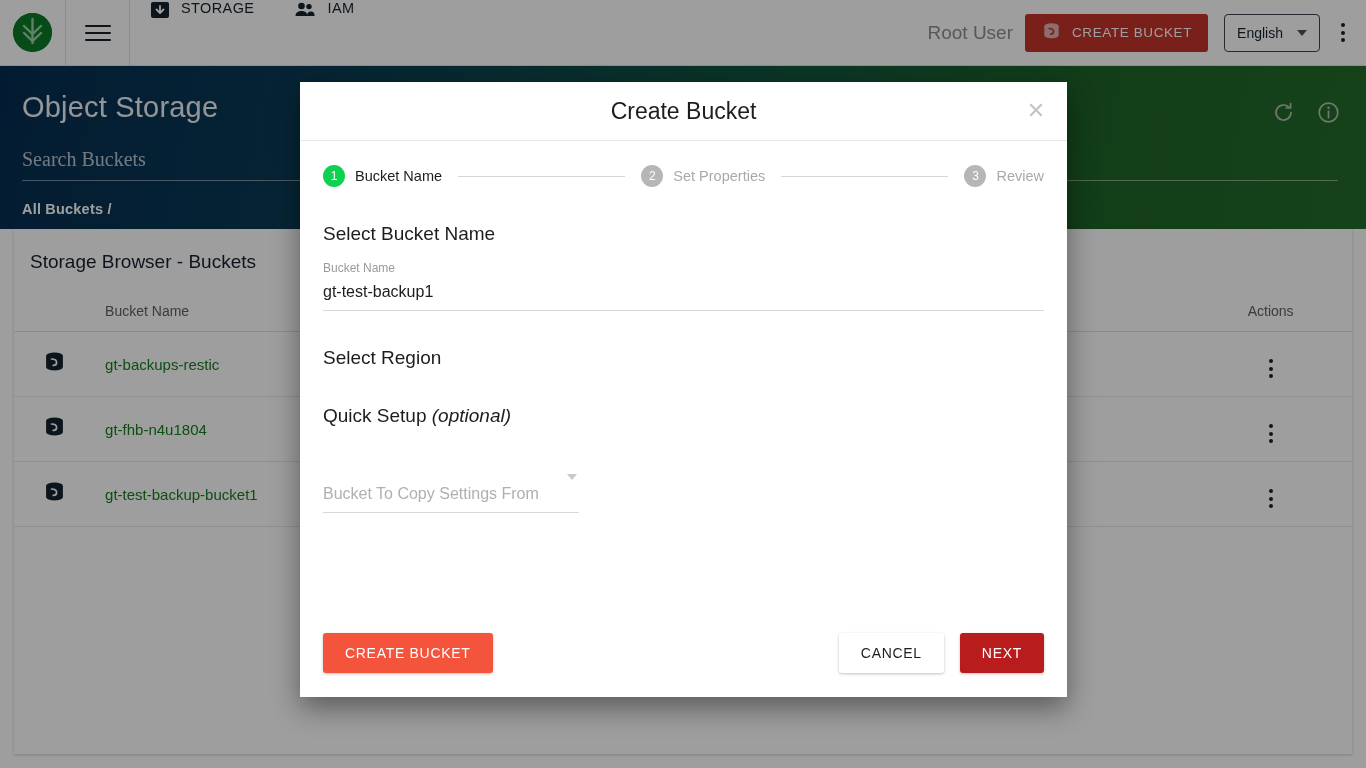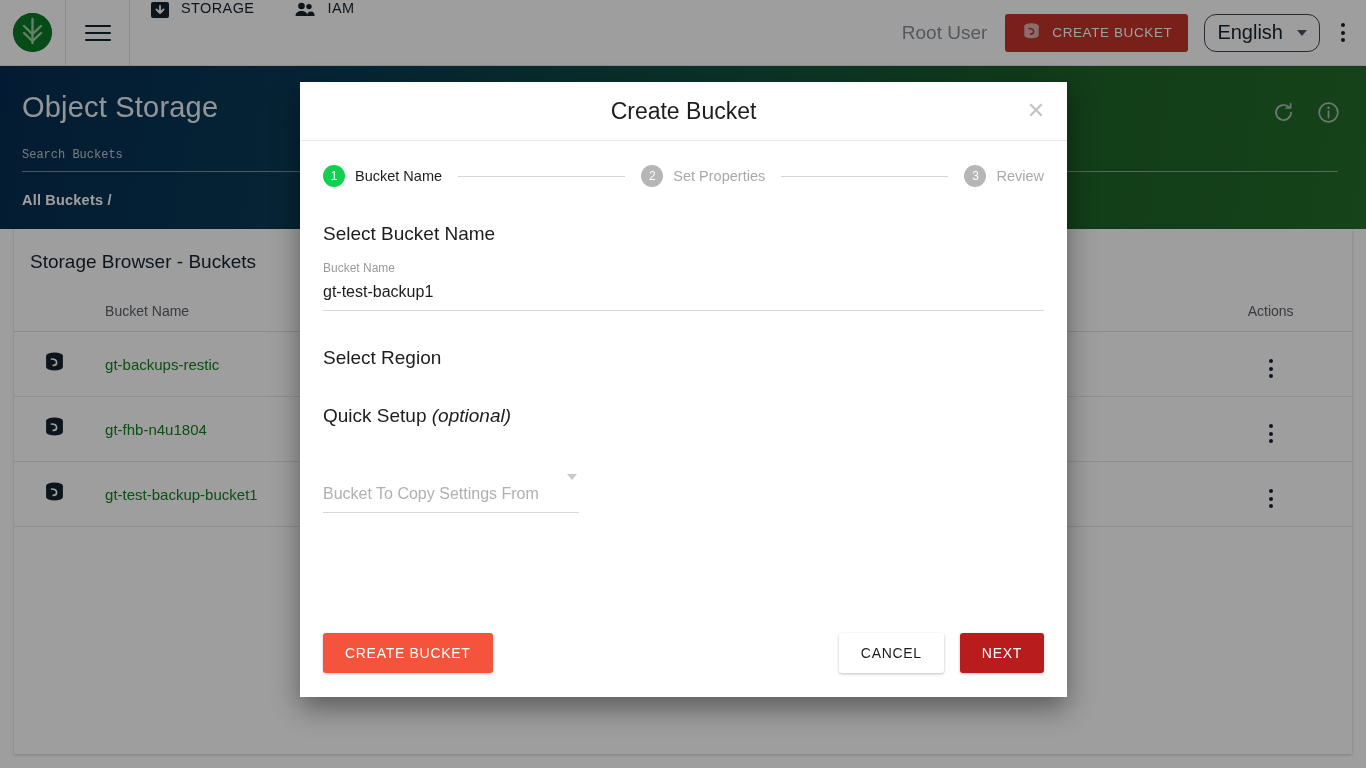--- a/index.html
+++ b/index.html
@@ -51,37 +51,37 @@
     display: flex; align-items: flex-start; gap: 11px;
     height: 66px; padding: 0 20px;
     cursor: pointer;
     color: #16222e;
     font-size: 14.5px; letter-spacing: .4px;
   }
   .nav-item:first-of-type { padding-left: 24px; }
   .nav-icon { display: flex; align-items: center; }
   .appbar-spacer { flex: 1 1 auto; }
   .root-user {
-    color: #8a8f96; font-size: 19px; margin-right: 18px; font-weight: 400;
+    color: #8a8f96; font-size: 19px; margin-right: 12px; font-weight: 400;
   }
   .btn-create-bucket-top {
     display: flex; align-items: center; gap: 10px;
     background: #c3352b; color: #fff;
     border: none; border-radius: 3px;
     height: 38px; padding: 0 16px;
     font-size: 13.5px; letter-spacing: .6px;
     font-family: "Liberation Sans", sans-serif;
     cursor: pointer;
   }
   .lang-select {
     margin-left: 16px;
     display: flex; align-items: center; gap: 14px;
-    border: 1px solid #3f4650; border-radius: 12px;
+    border: 1px solid #3f4650; border-radius: 4px;
     height: 38px; padding: 0 12px;
-    font-size: 20px; color: #16222e;
+    font-size: 14px; color: #16222e;
     cursor: pointer;
   }
   .caret-down {
     width: 0; height: 0;
     border-left: 5px solid transparent; border-right: 5px solid transparent;
     border-top: 6px solid #4a5260;
   }
   .kebab-top {
     width: 46px; height: 66px; display: flex; align-items: center; justify-content: center;
     cursor: pointer;
@@ -100,22 +100,22 @@
     font-size: 29px; font-weight: 400; color: #ffffff; opacity: .93;
     letter-spacing: .2px;
   }
   .hero-top-row { display: flex; align-items: flex-start; justify-content: space-between; }
   .hero-actions { display: flex; align-items: center; gap: 22px; margin-top: 10px; }
   .hero-icon { cursor: pointer; opacity: .82; }
   .search-row { margin-top: 16px; }
   .search-input {
     width: 1316px; background: transparent; border: none;
     border-bottom: 1px solid rgba(255,255,255,.45);
-    color: #ffffff; font-size: 12px; padding: 4px 0 9px 0;
-    font-family: Liberation Mono, monospace;
+    color: #ffffff; font-size: 20px; padding: 4px 0 9px 0;
+    font-family: Liberation Serif, serif;
     outline: none;
   }
   .search-input::placeholder { color: rgba(255,255,255,.72); }
   .breadcrumb {
     margin-top: 20px; font-size: 14.5px; font-weight: bold; color: #ffffff; letter-spacing: .2px;
   }
 
   
   .content-card {
     position: absolute; top: 229px; left: 14px;

